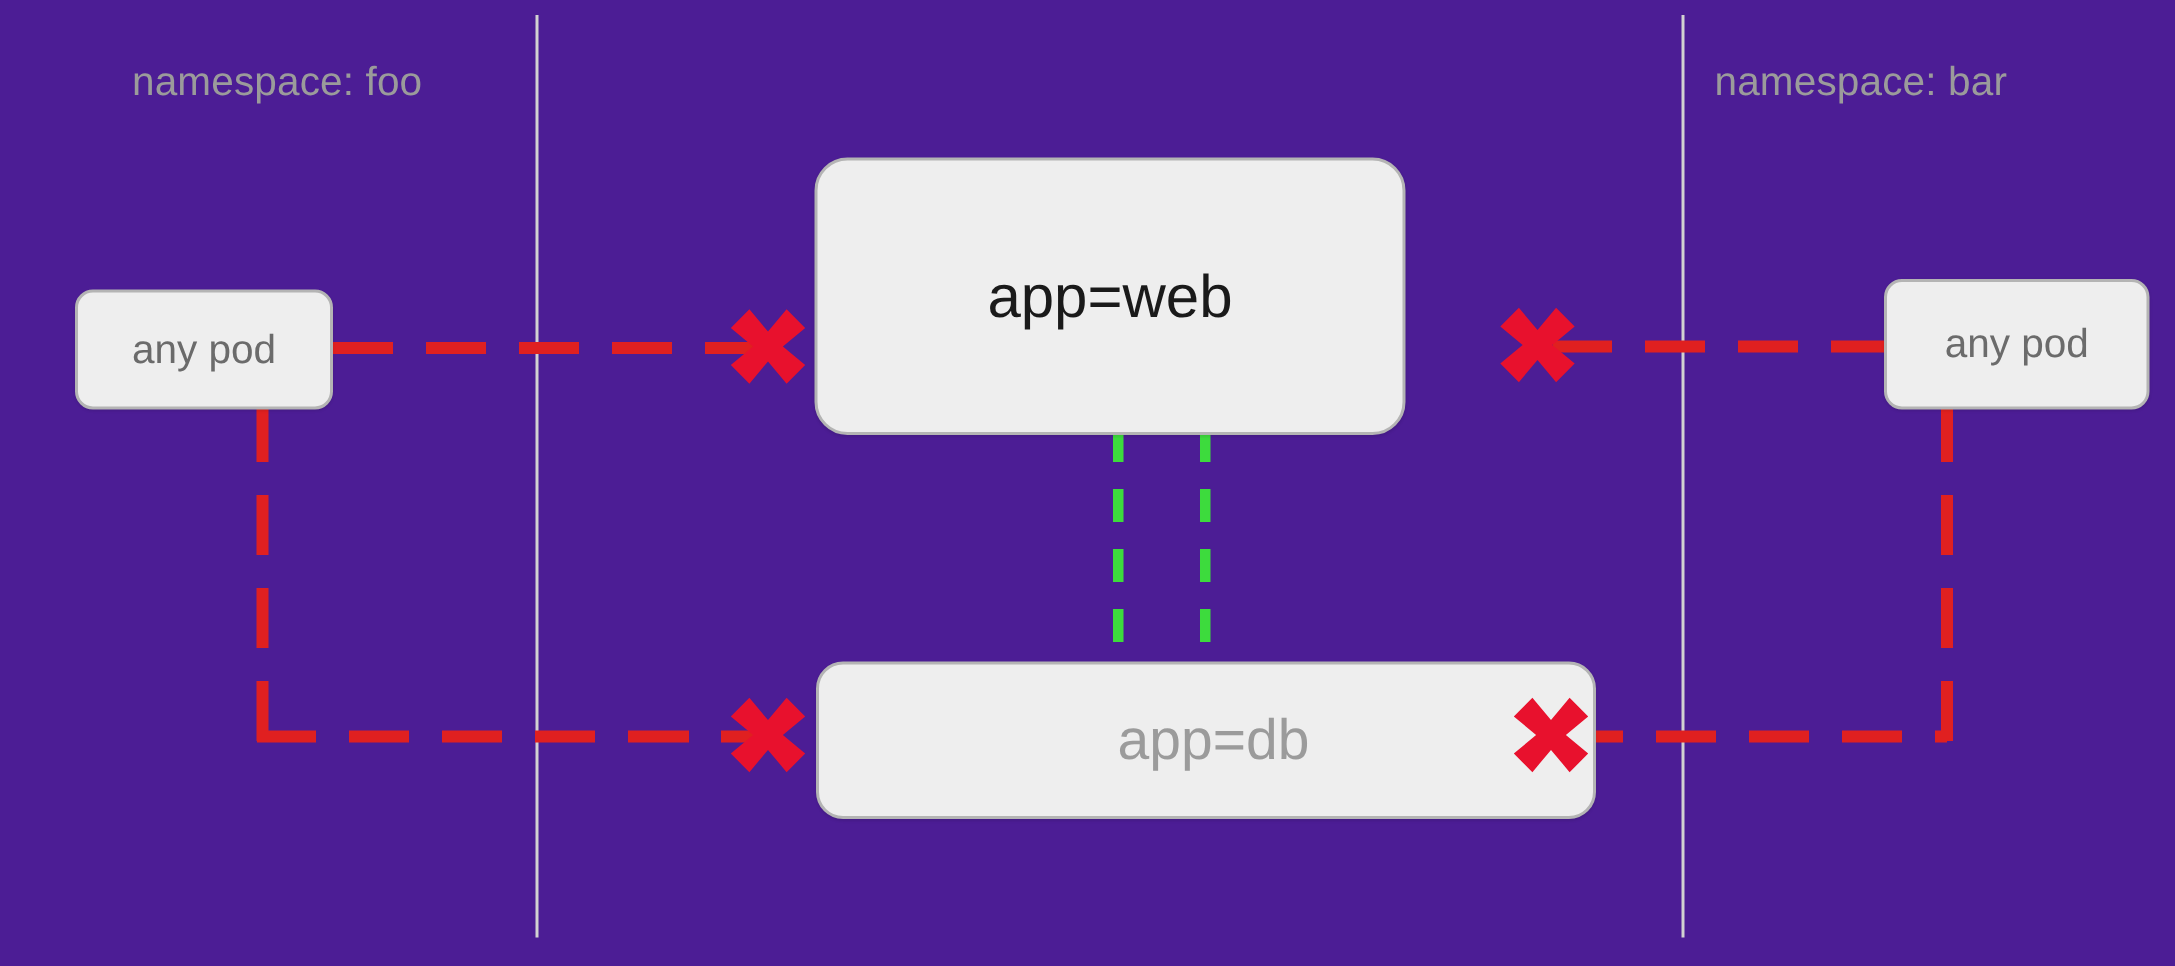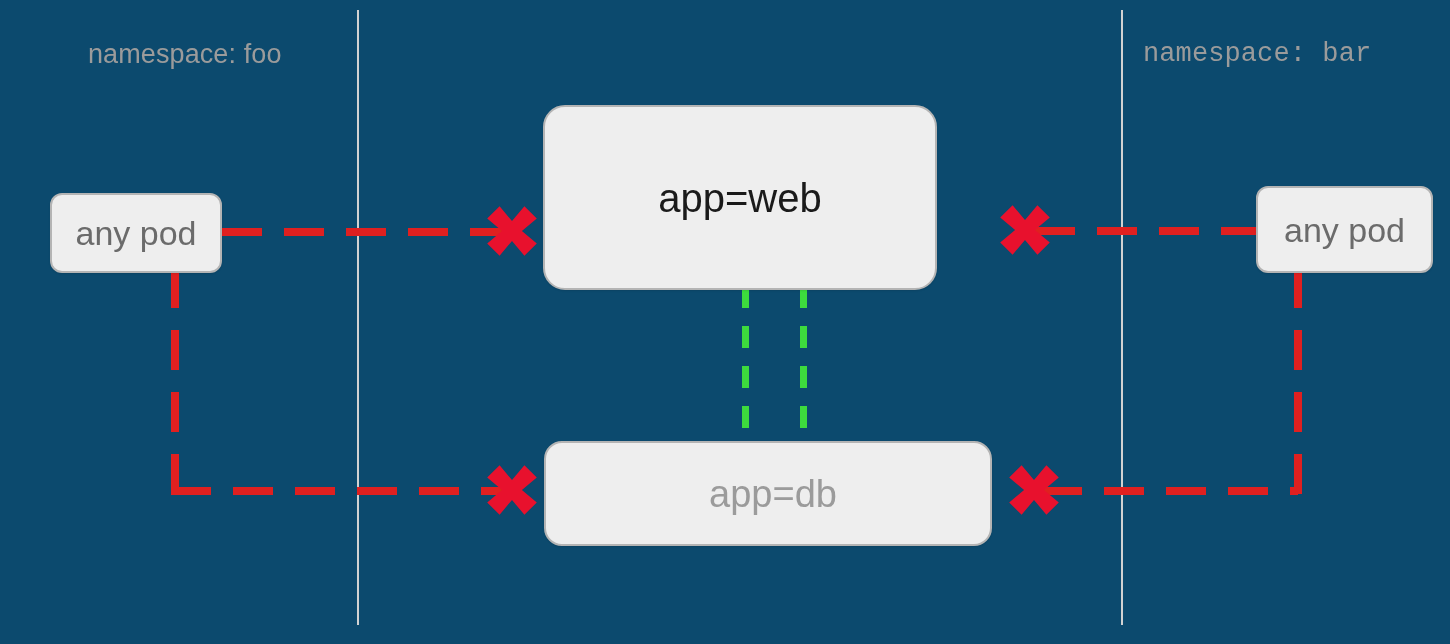--- a/index.html
+++ b/index.html
@@ -8,21 +8,21 @@
     padding: 0;
     background: #ffffff;
   }
   body {
     font-family: "Liberation Sans", sans-serif;
   }
   #canvas {
     position: relative;
     width: 1450px;
     height: 644px;
-    background: #0c4a6e;
+    background: #4c1d95;
     overflow: hidden;
   }
 
   
   .ns-divider {
     position: absolute;
     width: 2px;
     background: #d2d2d2;
     top: 10px;
     height: 615px;
@@ -36,21 +36,21 @@
     color: #9b9b9b;
     font-size: 27px;
     font-weight: 400;
     white-space: nowrap;
     letter-spacing: 0.1px;
     top: 38px;
     line-height: 33px;
   }
   #ns-label-foo     { left: 88px; }
   #ns-label-default { left: 608px; }
-  #ns-label-bar     { left: 1143px; font-family: Liberation Mono, monospace; }
+  #ns-label-bar     { left: 1143px; }
 
   
   .box {
     position: absolute;
     background: #eeeeee;
     border: 2px solid #b4b4b4;
     border-radius: 14px;
     box-sizing: border-box;
     display: flex;
     align-items: center;
@@ -66,34 +66,34 @@
     left: 50px;  top: 193px;  width: 172px; height: 80px;
     border-radius: 12px;
   }
   #box-any-pod-right {
     left: 1256px; top: 186px; width: 177px; height: 87px;
     border-radius: 12px;
   }
   #box-any-pod-left .box-label,
   #box-any-pod-right .box-label {
     color: #6b6b6b;
-    font-size: 34px;
+    font-size: 27px;
   }
 
   #box-app-web {
     left: 543px; top: 105px; width: 394px; height: 185px;
     border-radius: 22px;
   }
   #box-app-web .box-label {
     color: #1a1a1a;
     font-size: 40px;
   }
 
   #box-app-db {
-    left: 544px; top: 441px; width: 448px; height: 105px;
+    left: 544px; top: 441px; width: 520px; height: 105px;
     border-radius: 18px;
     padding-left: 10px;
   }
   #box-app-db .box-label {
     color: #9b9b9b;
     font-size: 38px;
   }
 
   
   .line-h {

